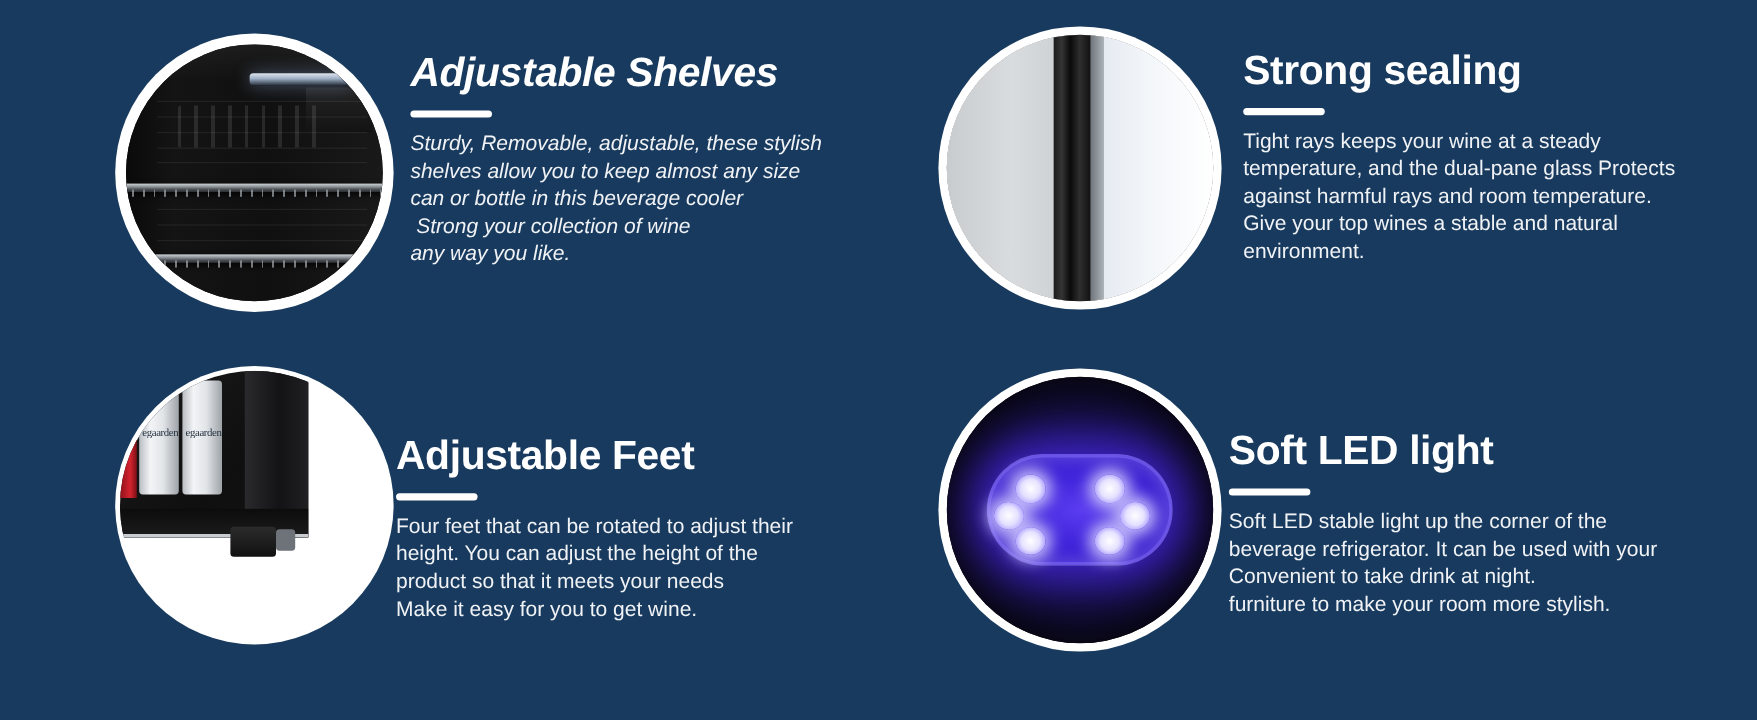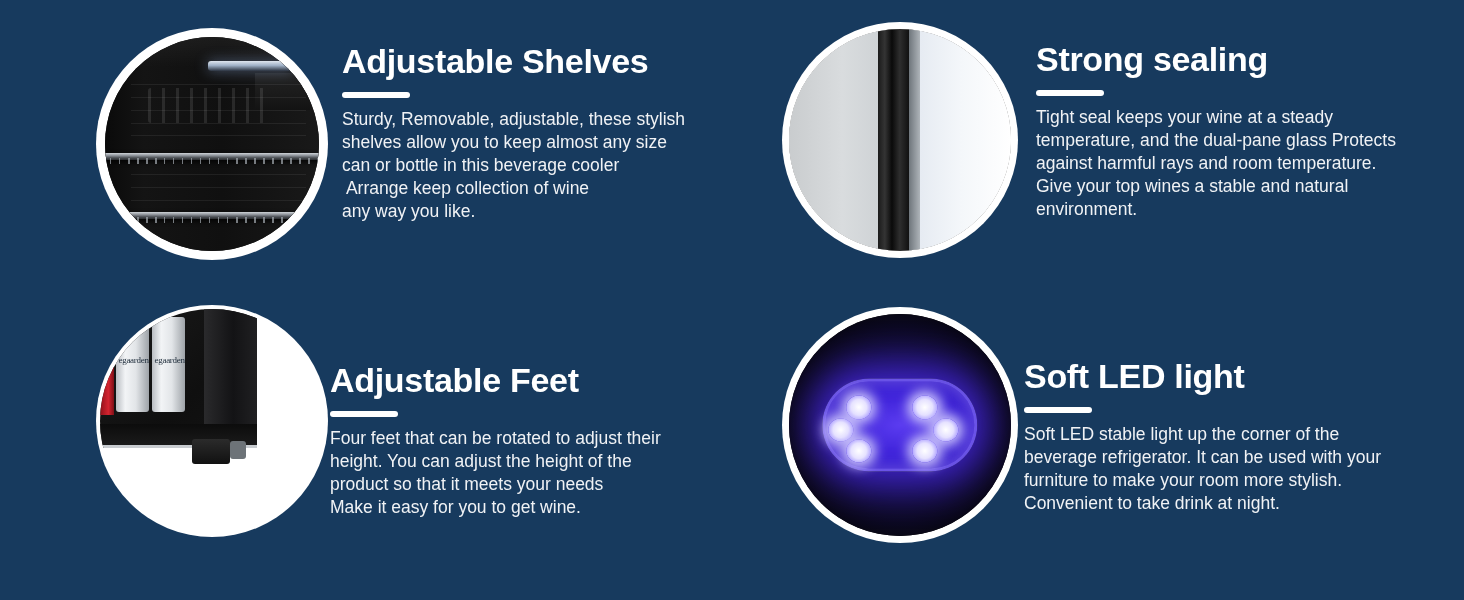--- a/index.html
+++ b/index.html
@@ -157,21 +157,21 @@
   .accent { width:68px; height:6px; background:#ffffff; border-radius:3px; margin:12px 0 10px; }
   .body-line {
     color:#f0f2f5; font-size:17.5px; line-height:23px; white-space:pre;
   }
 </style>
 </head>
 <body>
 
 <div class="grid">
 
-  <div class="cell" style="padding:28px 0 0 96px;">
+  <div class="cell" style="padding:28px 0 0 96px;font-style:italic;">
     <div class="circle-wrap">
       <div class="ring" style="width:232px;height:232px;">
         <div class="circle" style="width:214px;height:214px;">
           <div class="ph-shelves">
             <div class="panel"></div>
             <div class="lamp"></div>
             <div class="ribs"></div>
             <div class="coil c1"></div>
               <div class="coil c2"></div>
             <div class="coil c3"></div>
@@ -186,21 +186,21 @@
         </div>
       </div>
     </div>
     <div class="txt" style="margin-left:14px;width:400px;padding-top:16px;">
       <div class="heading">Adjustable Shelves</div>
       <div class="accent"></div>
       <div>
         <div class="body-line">Sturdy, Removable, adjustable, these stylish</div>
         <div class="body-line">shelves allow you to keep almost any size</div>
         <div class="body-line">can or bottle in this beverage cooler</div>
-        <div class="body-line"> Arrange keep collection of wine</div>
+        <div class="body-line"> Strong your collection of wine</div>
         <div class="body-line">any way you like.</div>
       </div>
     </div>
   </div>
 
   <div class="cell" style="padding:22px 0 0 54px;">
     <div class="circle-wrap">
       <div class="ring" style="width:236px;height:236px;">
         <div class="circle" style="width:222px;height:222px;">
           <div class="ph-seal">
@@ -209,21 +209,21 @@
             <div class="edge"></div>
             <div class="panelR"></div>
           </div>
         </div>
       </div>
     </div>
     <div class="txt" style="margin-left:18px;width:430px;padding-top:20px;">
       <div class="heading">Strong sealing</div>
       <div class="accent"></div>
       <div>
-        <div class="body-line">Tight seal keeps your wine at a steady</div>
+        <div class="body-line">Tight rays keeps your wine at a steady</div>
         <div class="body-line">temperature, and the dual-pane glass Protects</div>
         <div class="body-line">against harmful rays and room temperature.</div>
         <div class="body-line">Give your top wines a stable and natural</div>
         <div class="body-line">environment.</div>
       </div>
     </div>
   </div>
 
   <div class="cell" style="padding:10px 0 0 96px;">
     <div class="circle-wrap">
@@ -275,19 +275,19 @@
           </div>
         </div>
       </div>
     </div>
     <div class="txt" style="margin-left:6px;width:430px;padding-top:52px;">
       <div class="heading">Soft LED light</div>
       <div class="accent"></div>
       <div>
         <div class="body-line">Soft LED stable light up the corner of the</div>
         <div class="body-line">beverage refrigerator. It can be used with your</div>
+        <div class="body-line">Convenient to take drink at night.</div>
         <div class="body-line">furniture to make your room more stylish.</div>
-        <div class="body-line">Convenient to take drink at night.</div>
       </div>
     </div>
   </div>
 
 </div>
 
 </body></html>

